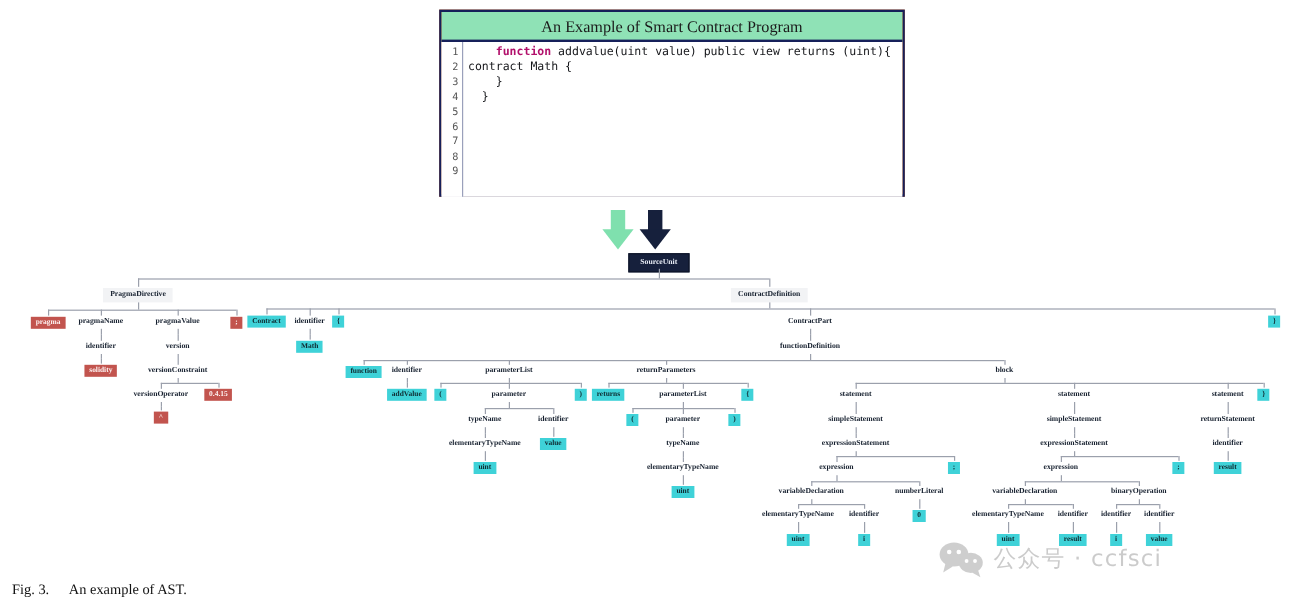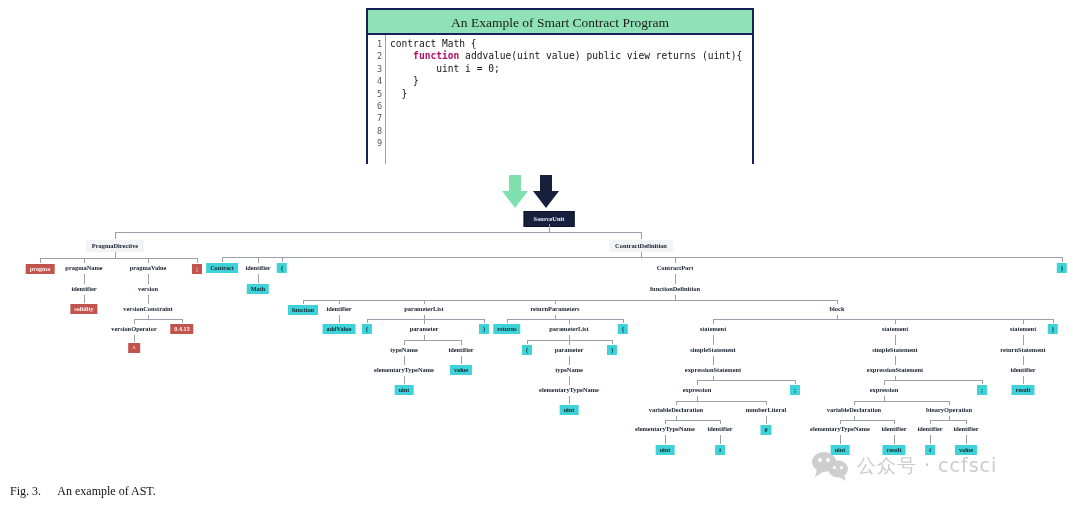--- a/index.html
+++ b/index.html
@@ -56,21 +56,21 @@
   .n-red{
     font-size:6.2px;color:#fdf2f1;background:#c2544e;padding:2px 4px;
   }
 
   .ln{position:absolute;background:#9ba0ac;}
   .ln-v{width:1px;}
   .ln-h{height:1px;}
 
   
   .wm{
-    position:absolute;left:811px;top:450px;
+    position:absolute;left:782px;top:450px;
     display:flex;align-items:center;gap:6px;
     color:#c9c9c9;opacity:.95;pointer-events:none;
   }
   .wm-text{
     font-family:"DejaVu Sans", sans-serif;font-size:19px;color:#c9c9c9;
     letter-spacing:1px;white-space:nowrap;
   }
 
   
   .caption{
@@ -92,21 +92,21 @@
           <div>1</div>
           <div>2</div>
           <div>3</div>
           <div>4</div>
           <div>5</div>
           <div>6</div>
           <div>7</div>
           <div>8</div>
           <div>9</div>
         </div>
-      <div class="codelines" id="codelines"><div>contract Math {</div><div>    <span class="kw">function</span> addvalue(uint value) public view returns (uint){</div><div>        uint i = 0;</div><div>    }</div><div>  }</div><div>&nbsp;</div></div>
+      <div class="codelines" id="codelines"><div>    <span class="kw">function</span> addvalue(uint value) public view returns (uint){</div><div>contract Math {</div><div>    }</div><div>  }</div><div>&nbsp;</div></div>
     </div>
   </div>
 
   <svg class="arrow" style="left:500px;top:175px;" width="80" height="36">
     <g>
       <rect x="9" y="0" width="12" height="18" fill="#7fe0ae"></rect>
       <polygon points="2,16 28,16 15,33" fill="#7fe0ae"></polygon>
     </g>
     <g>
       <rect x="40" y="0" width="12" height="18" fill="#16203c"></rect>

